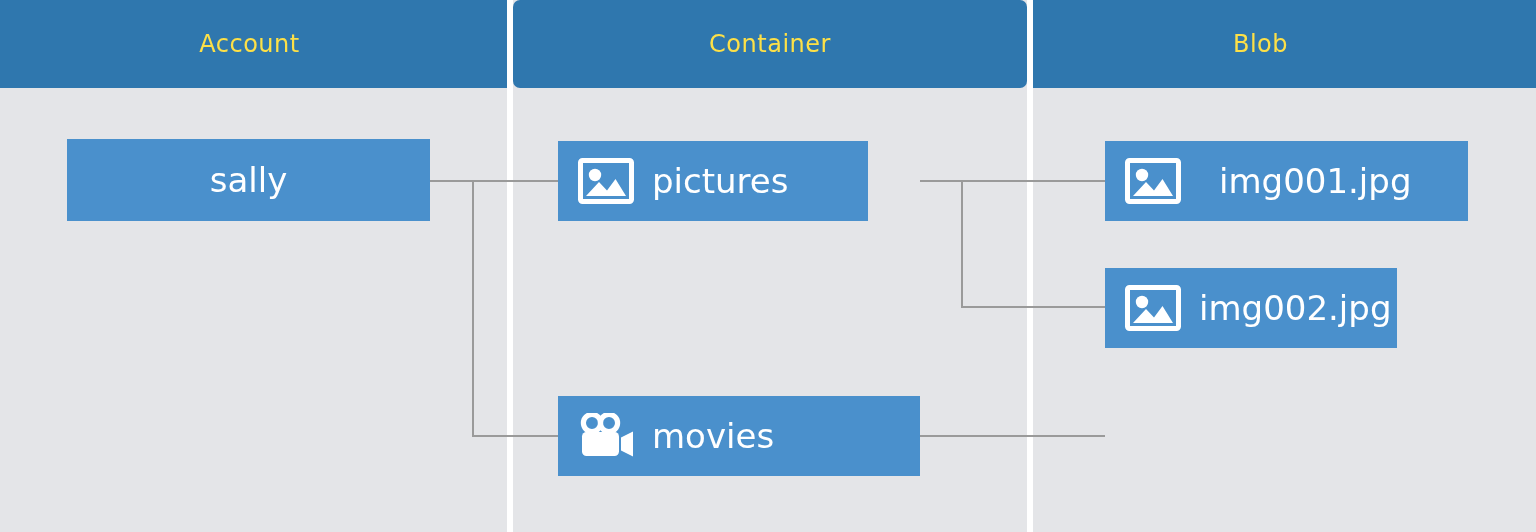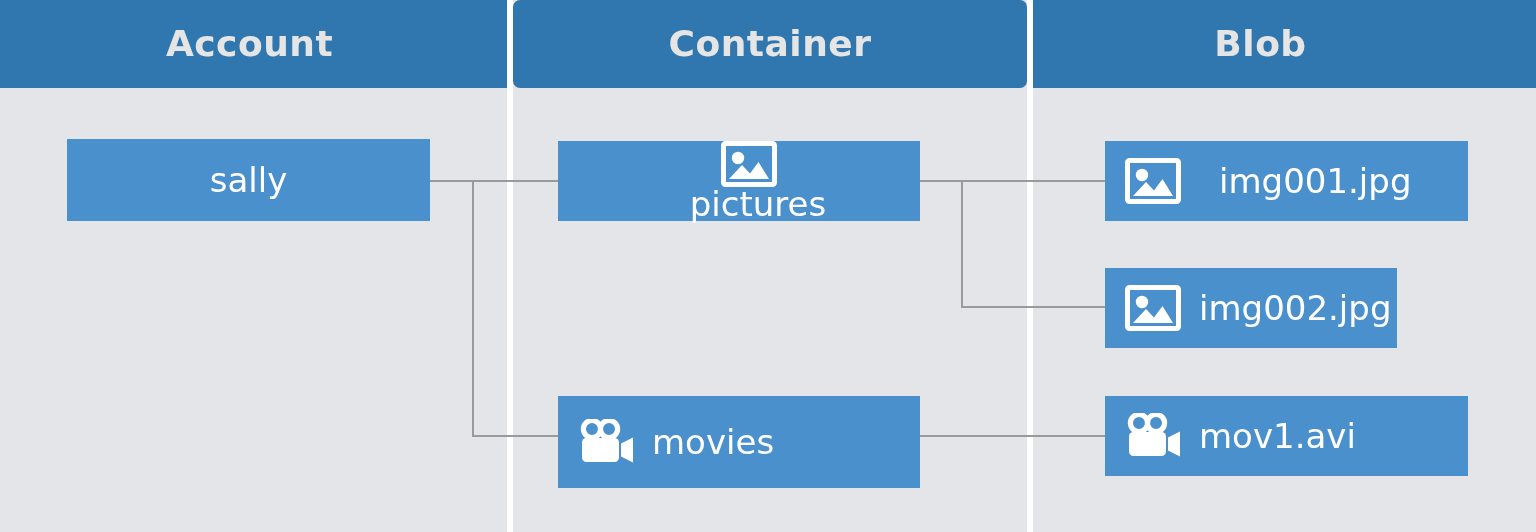--- a/index.html
+++ b/index.html
@@ -34,24 +34,24 @@
     position: absolute;
     top: 0;
     height: 88px;
     background: #2f77ae;
     color: #ffffff;
     display: flex;
     align-items: center;
     justify-content: center;
   }
   .header-cell .htext {
-    font-size: 36px;
-    font-weight: 700;
+    font-size: 24px;
+    font-weight: 400;
     letter-spacing: 0.5px;
-    color: #e5e5e5;
+    color: #fde047;
     line-height: 1;
     white-space: nowrap;
   }
   .hc-account { left: 0px;    width: 507px; }
   .hc-container { left: 513px; width: 514px; border-radius: 7px; }
   .hc-blob     { left: 1033px; width: 503px; padding-left: 8px; }
   
   .hc-account .htext { transform: translateX(-4px); }
   .hc-container .htext { transform: translateX(0px); }
   .hc-blob .htext { transform: translateX(-32px); }
@@ -95,22 +95,22 @@
   }
   .node.with-icon {
     justify-content: flex-start;
     padding-left: 20px;
   }
   .node.with-icon .label {
     margin-left: 18px;
   }
 
   .node-sally    { left: 67px;   top: 139px; width: 363px; height: 82px; }
-  .node-pictures { left: 558px;  top: 141px; width: 362px; height: 80px; flex-direction: column; }
-  .node-movies   { left: 558px;  top: 396px; width: 362px; height: 92px; }
+  .node-pictures { left: 558px;  top: 141px; width: 310px; height: 80px; }
+  .node-movies   { left: 558px;  top: 396px; width: 362px; height: 80px; }
   .node-img001   { left: 1105px; top: 141px; width: 363px; height: 80px; gap: 20px; }
   .node-img002   { left: 1105px; top: 268px; width: 292px; height: 80px; }
   .node-mov1     { left: 1105px; top: 396px; width: 363px; height: 80px; }
 
   
   .icon {
     display: inline-block;
     width: 56px;
     height: 46px;
     flex: 0 0 auto;
@@ -189,25 +189,14 @@
     <span class="icon">
       <svg width="56" height="46" viewBox="0 0 56 46">
         <rect x="2.5" y="2.5" width="51" height="41" rx="2" ry="2" fill="none" stroke="#ffffff" stroke-width="5"></rect>
         <circle cx="17" cy="17" r="6.2" fill="#ffffff"></circle>
         <path d="M8 38 L21 24 L29 32.5 L37.5 21 L48 38 Z" fill="#ffffff"></path>
       </svg>
     </span>
     <span class="label">img002.jpg</span>
   </div>
 
-  <div class="node node-mov1 with-icon">
-    <span class="icon">
-      <svg width="56" height="46" viewBox="0 0 56 46">
-        <circle cx="14" cy="10" r="8.6" fill="none" stroke="#ffffff" stroke-width="5.2"></circle>
-        <circle cx="31" cy="10" r="8.6" fill="none" stroke="#ffffff" stroke-width="5.2"></circle>
-        <rect x="4" y="19" width="37" height="24" rx="4.5" ry="4.5" fill="#ffffff"></rect>
-        <path d="M43 24.5 L55 18.5 L55 43.5 L43 37.5 Z" fill="#ffffff"></path>
-      </svg>
-    </span>
-    <span class="label">mov1.avi</span>
-  </div>
 
 </div>
 
 </body></html>

